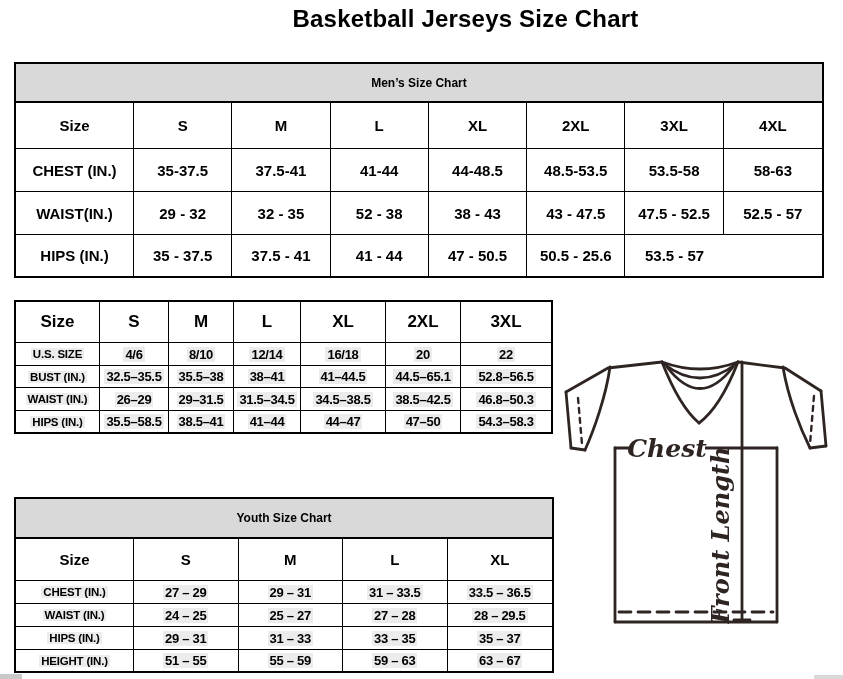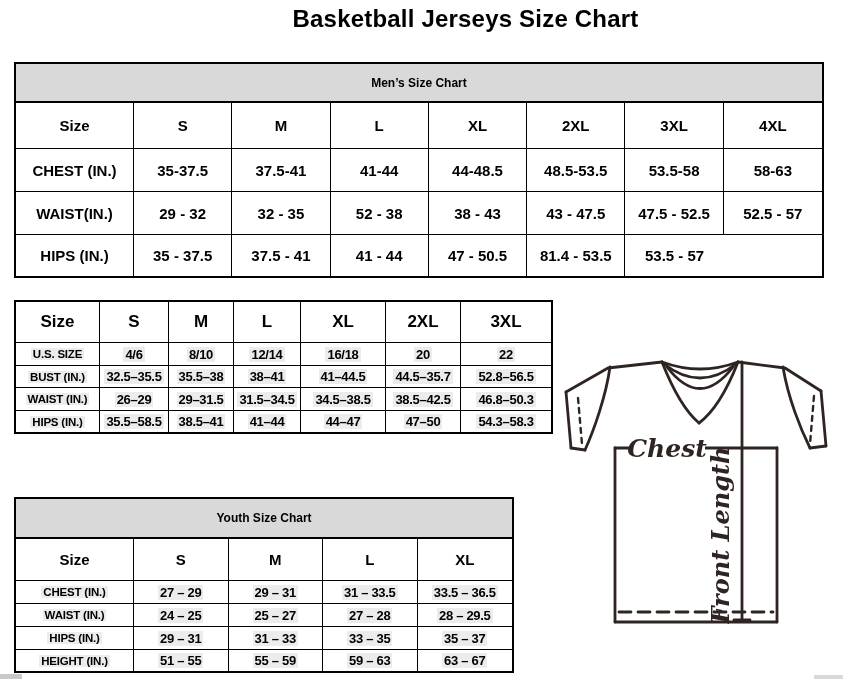--- a/index.html
+++ b/index.html
@@ -37,21 +37,21 @@
 
   
   #table-women { left:14px; top:300px; width:539px; }
   #table-women .band { height:39px; }
   #table-women .grid { grid-template-columns:84px 69px 65px 67px 85px 75px 1fr; grid-template-rows:41px 23px 22px 23px 21px; }
   #table-women .cell.head { font-size:17px; }
   #table-women .cell.label { font-size:11.5px; letter-spacing:-0.2px; }
   #table-women .cell.val { font-size:13px; letter-spacing:-0.3px; }
 
   
-  #table-youth { left:14px; top:497px; width:500px; }
+  #table-youth { left:14px; top:497px; width:540px; }
   #table-youth .band { height:38px; }
   #table-youth .grid { grid-template-columns:118px repeat(4, 1fr); grid-template-rows:42px 23px 23px 23px 21px; }
   #table-youth .cell.head { font-size:15px; }
   #table-youth .cell.label { font-size:11.5px; letter-spacing:-0.2px; }
   #table-youth .cell.val { font-size:13px; letter-spacing:-0.3px; }
 
   
   #jersey { position:absolute; left:558px; top:358px; width:285px; height:312px; }
   #jersey path, #jersey line { stroke:#2e2522; fill:none; stroke-width:2.8; stroke-linecap:round; stroke-linejoin:round; }
   #jersey .dash { stroke-dasharray:5 5; stroke-width:2.4; }
@@ -153,21 +153,21 @@
       <div class="cell val last-row">
         <span>37.5 - 41</span>
       </div>
       <div class="cell val last-row">
         <span>41 - 44</span>
       </div>
       <div class="cell val last-row">
         <span>47 - 50.5</span>
       </div>
       <div class="cell val last-row">
-        <span>81.4 - 53.5</span>
+        <span>50.5 - 25.6</span>
       </div>
       <div class="cell val last-col last-row">
         <span>53.5 - 57</span>
       </div>
     </div>
 </div>
 
 <div class="size-table" id="table-women">
   <div class="grid">
       <div class="cell head">
@@ -221,21 +221,21 @@
       <div class="cell val">
         <span class="hl">35.5–38</span>
       </div>
       <div class="cell val">
         <span class="hl">38–41</span>
       </div>
       <div class="cell val">
         <span class="hl">41–44.5</span>
       </div>
       <div class="cell val">
-        <span class="hl">44.5–35.7</span>
+        <span class="hl">44.5–65.1</span>
       </div>
       <div class="cell val last-col">
         <span class="hl">52.8–56.5</span>
       </div>
       <div class="cell label">
         <span class="hl">WAIST (IN.)</span>
       </div>
       <div class="cell val">
         <span class="hl">26–29</span>
       </div>

